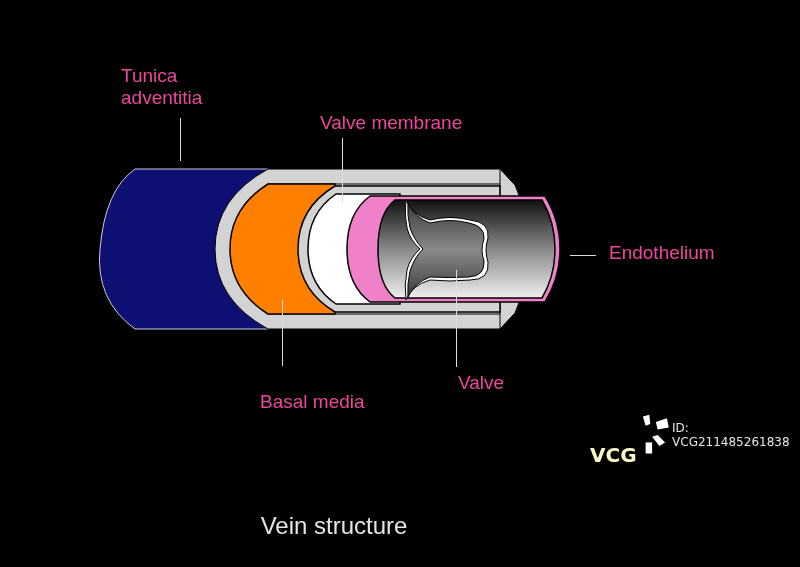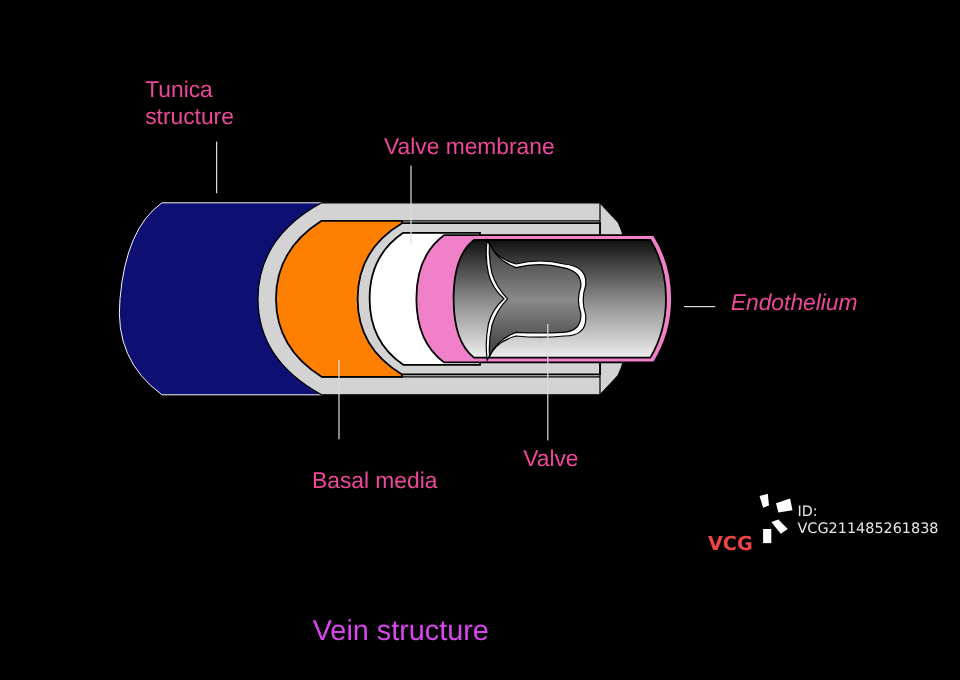--- a/index.html
+++ b/index.html
@@ -1,22 +1,22 @@
 <!DOCTYPE html>
 <html><head>
   <meta charset="utf-8">
   <style>
     html, body { margin: 0; padding: 0; background: #000; }
     body { width: 800px; height: 567px; position: relative; overflow: hidden; font-family: "Liberation Sans", sans-serif; }
     #diagram { position: absolute; left: 0; top: 0; }
     .label { position: absolute; color: #ec4899; font-size: 19px; line-height: 22px; white-space: nowrap; }
     .leader { position: absolute; background: #ddd; }
-    #title { position: absolute; left: 0; width: 668px; top: 512px; text-align: center; font-size: 24px; color: #d946ef; }
+    #title { position: absolute; left: 0; width: 668px; top: 512px; text-align: center; font-size: 24px; color: #e5e5e5; }
     #watermark { position: absolute; left: 590px; top: 403px; display: flex; align-items: center; }
-    #wm-logo-text { color: #ef4444; font-weight: bold; font-size: 16px; font-family: "DejaVu Sans", sans-serif; margin-right: 4px; margin-top: 40px; }
+    #wm-logo-text { color: #fef9c3; font-weight: bold; font-size: 20px; font-family: "DejaVu Sans", sans-serif; margin-right: 4px; margin-top: 40px; }
     #wm-id { color: #e6e6e6; font-size: 12px; font-family: "DejaVu Sans", sans-serif; margin-left: 0; }
   </style>
 </head>
 <body>
 
 <svg id="diagram" width="800" height="567" viewBox="0 0 800 567">
   <defs>
     <linearGradient id="lumenGrad" x1="0" y1="0" x2="0" y2="1">
       <stop offset="0" stop-color="#111"></stop>
       <stop offset="0.5" stop-color="#888"></stop>
@@ -51,26 +51,26 @@
 </svg>
 
 <div class="leader" style="left:180px;top:118px;width:1px;height:43px;"></div>
 <div class="leader" style="left:342px;top:138px;width:1px;height:65px;"></div>
 <div class="leader" style="left:570px;top:255px;width:26px;height:1px;"></div>
 <div class="leader" style="left:282px;top:300px;width:1px;height:66px;"></div>
 <div class="leader" style="left:456px;top:270px;width:1px;height:97px;"></div>
 
 <div class="label" style="left:121px;top:65px;">
   <div>Tunica</div>
-  <div>structure</div>
+  <div>adventitia</div>
 </div>
 <div class="label" style="left:320px;top:112px;">Valve membrane</div>
-<div class="label" style="left:609px;top:242px;font-style:italic;">Endothelium</div>
+<div class="label" style="left:609px;top:242px;">Endothelium</div>
 <div class="label" style="left:260px;top:391px;">Basal media</div>
-<div class="label" style="left:436px;top:372px;">Valve</div>
+<div class="label" style="left:458px;top:372px;">Valve</div>
 
 <div id="watermark">
   <span id="wm-logo-text">VCG</span>
   <svg width="34" height="44" viewBox="0 0 34 44">
     <path d="M2,2 L9,0 L10,10 L5,12 Z" fill="#fff"></path>
     <path d="M16,8 L28,4 L30,14 L18,16 Z" fill="#fff"></path>
     <path d="M12,24 L18,22 L26,30 L20,34 Z" fill="#fff"></path>
     <path d="M5,30 L12,30 L12,42 L5,42 Z" fill="#fff"></path>
   </svg>
   <span id="wm-id">ID: VCG211485261838</span>

